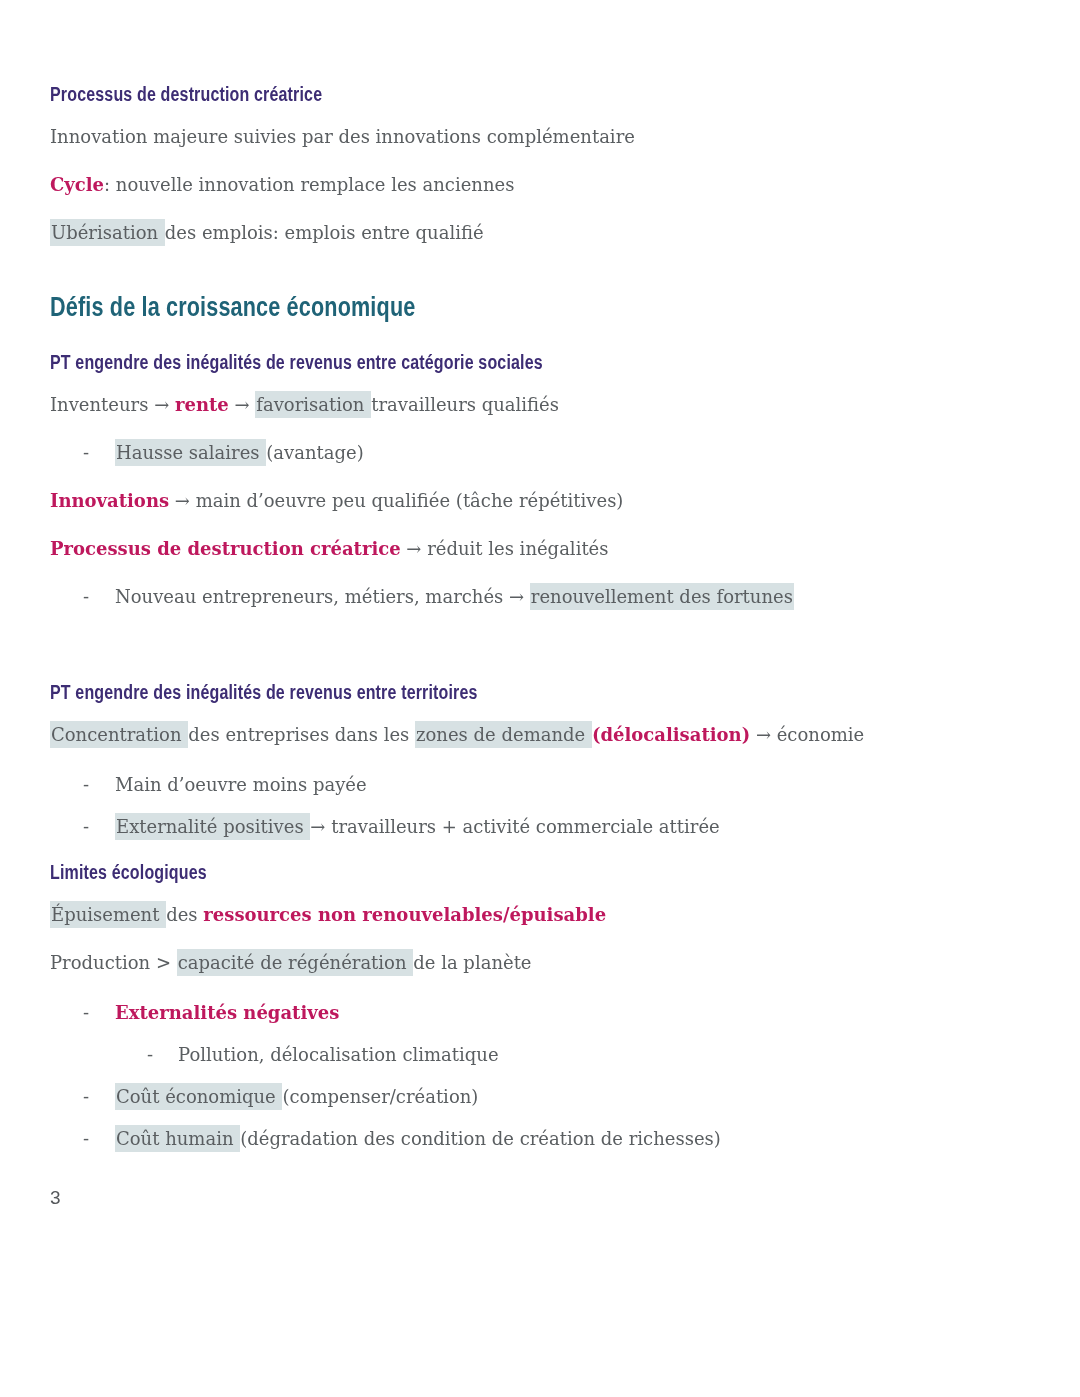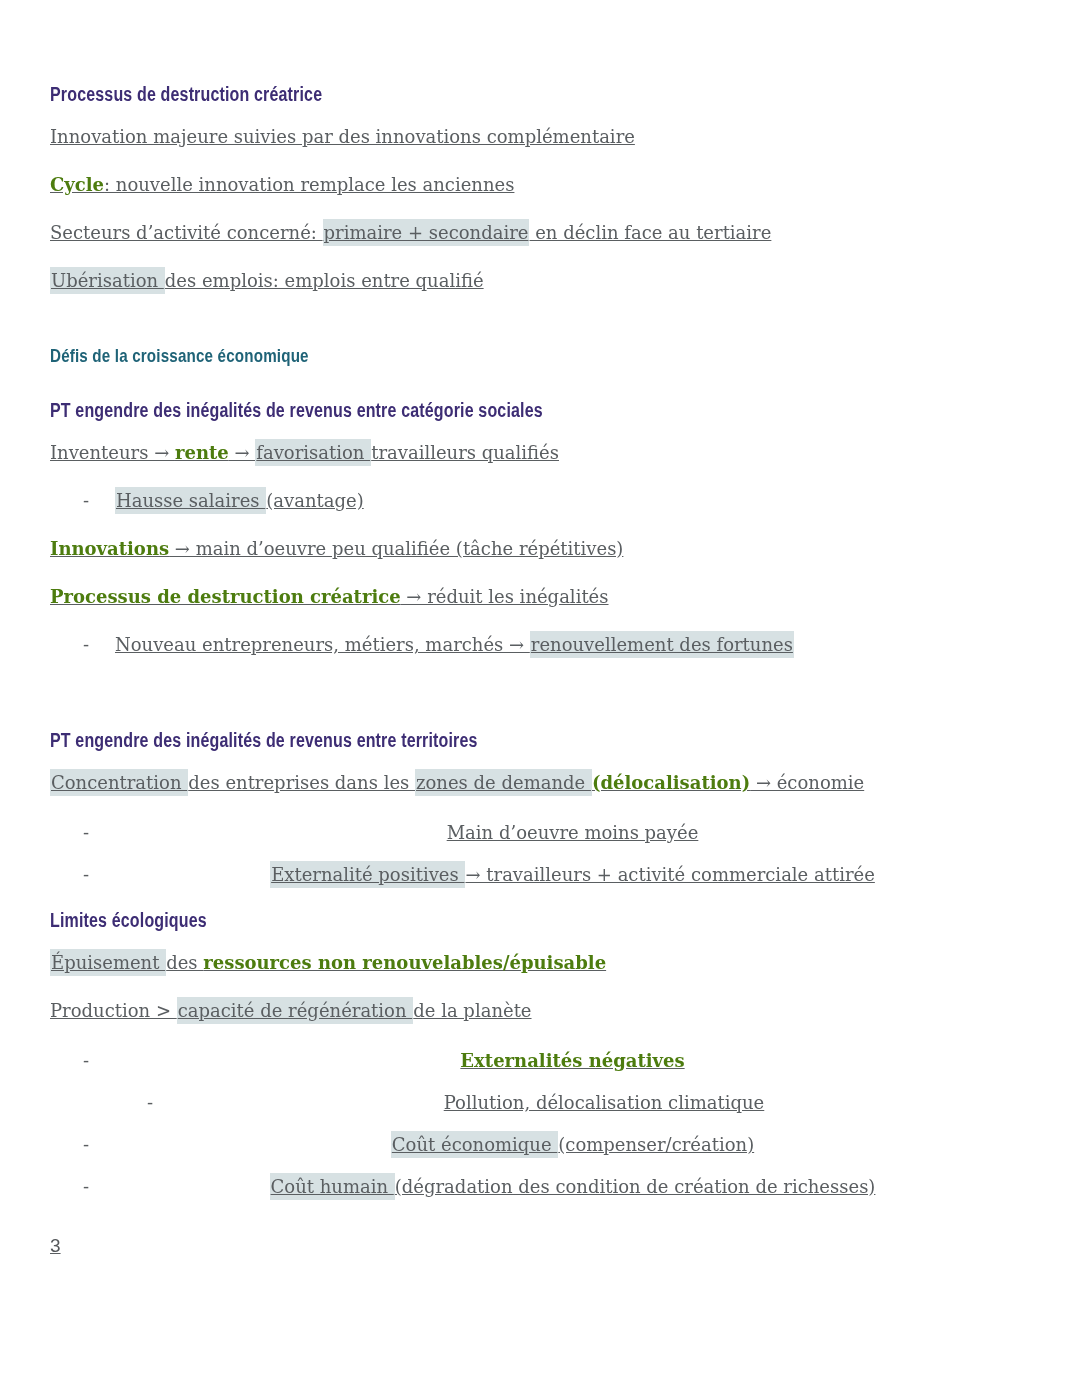--- a/index.html
+++ b/index.html
@@ -11,26 +11,25 @@
     position: relative;
     width: 1080px;
     height: 1397px;
     box-sizing: border-box;
     padding: 82px 50px 0 50px;
     background: var(--page-bg, #ffffff);
     font-family: "DejaVu Serif", serif;
     font-size: 18px;
     color: var(--body-text, #5a5e61);
     overflow: hidden;
-    text-decoration: underline;
   }
   h1 {
     font-family: "Liberation Sans", sans-serif;
     font-weight: bold;
-    font-size: 19px;
+    font-size: 27px;
     line-height: 33px;
     color: var(--teal, #1f6377);
     margin: 0 0 26px 0;
     padding-top: 23px;
   }
   h2 {
     font-family: "Liberation Sans", sans-serif;
     font-weight: bold;
     font-size: 20px;
     line-height: 24px;
@@ -41,33 +40,33 @@
     display: inline-block;
     transform: scaleX(0.8);
     transform-origin: 0 50%;
     white-space: nowrap;
     letter-spacing: 0.2px;
   }
   p {
     margin: 8px 0 22px 0;
     line-height: 26px;
   }
-  .b { font-weight: bold; color: #4d7c0f; }
+  .b { font-weight: bold; color: #be185d; }
   .hl {
     background-color: var(--highlight, #d7e1e3);
     padding: 3px 1px;
   }
   ul {
     list-style: none;
     margin: 0;
     padding: 0;
   }
   ul.spaced { margin: 0 0 22px 0; }
   ul.spaced li { line-height: 26px; }
-  ul.tight { margin: 0 0 18px 0; text-align: center; }
+  ul.tight { margin: 0 0 18px 0; }
   ul.tight li { line-height: 30px; }
   li { position: relative; margin-top: 12px; }
   li.lvl1 { padding-left: 65px; }
   li.lvl1::before { content: "-"; position: absolute; left: 33px; }
   li.lvl2 { padding-left: 128px; }
   li.lvl2::before { content: "-"; position: absolute; left: 97px; }
   .spacer { height: 48px; }
   .page-number {
     margin-top: 33px;
     font-family: "Liberation Sans", sans-serif;
@@ -76,21 +75,20 @@
   }
 </style>
 </head>
 <body>
 
 <div class="page">
   <main class="doc-content">
       <h2><span class="cond">Processus de destruction créatrice</span></h2>
       <p><span class="">Innovation majeure suivies par des innovations complémentaire</span></p>
       <p><span class="b ">Cycle</span><span class="">: nouvelle innovation remplace les anciennes</span></p>
-      <p><span class="">Secteurs d’activité concerné: </span><span class="hl">primaire + secondaire</span><span class=""> en déclin face au tertiaire</span></p>
       <p><span class="hl">Ubérisation </span><span class="">des emplois: emplois entre qualifié</span></p>
       <h1><span class="cond">Défis de la croissance économique</span></h1>
       <h2><span class="cond">PT engendre des inégalités de revenus entre catégorie sociales</span></h2>
       <p><span class="">Inventeurs → </span><span class="b ">rente</span><span class=""> → </span><span class="hl">favorisation </span><span class="">travailleurs qualifiés</span></p>
       <ul class="spaced">
         <li class="lvl1"><span class="hl">Hausse salaires </span><span class="">(avantage)</span></li>
       </ul>
       <p><span class="b ">Innovations</span><span class=""> → main d’oeuvre peu qualifiée (tâche répétitives)</span></p>
       <p><span class="b ">Processus de destruction créatrice</span><span class=""> → réduit les inégalités</span></p>
       <ul class="spaced">

